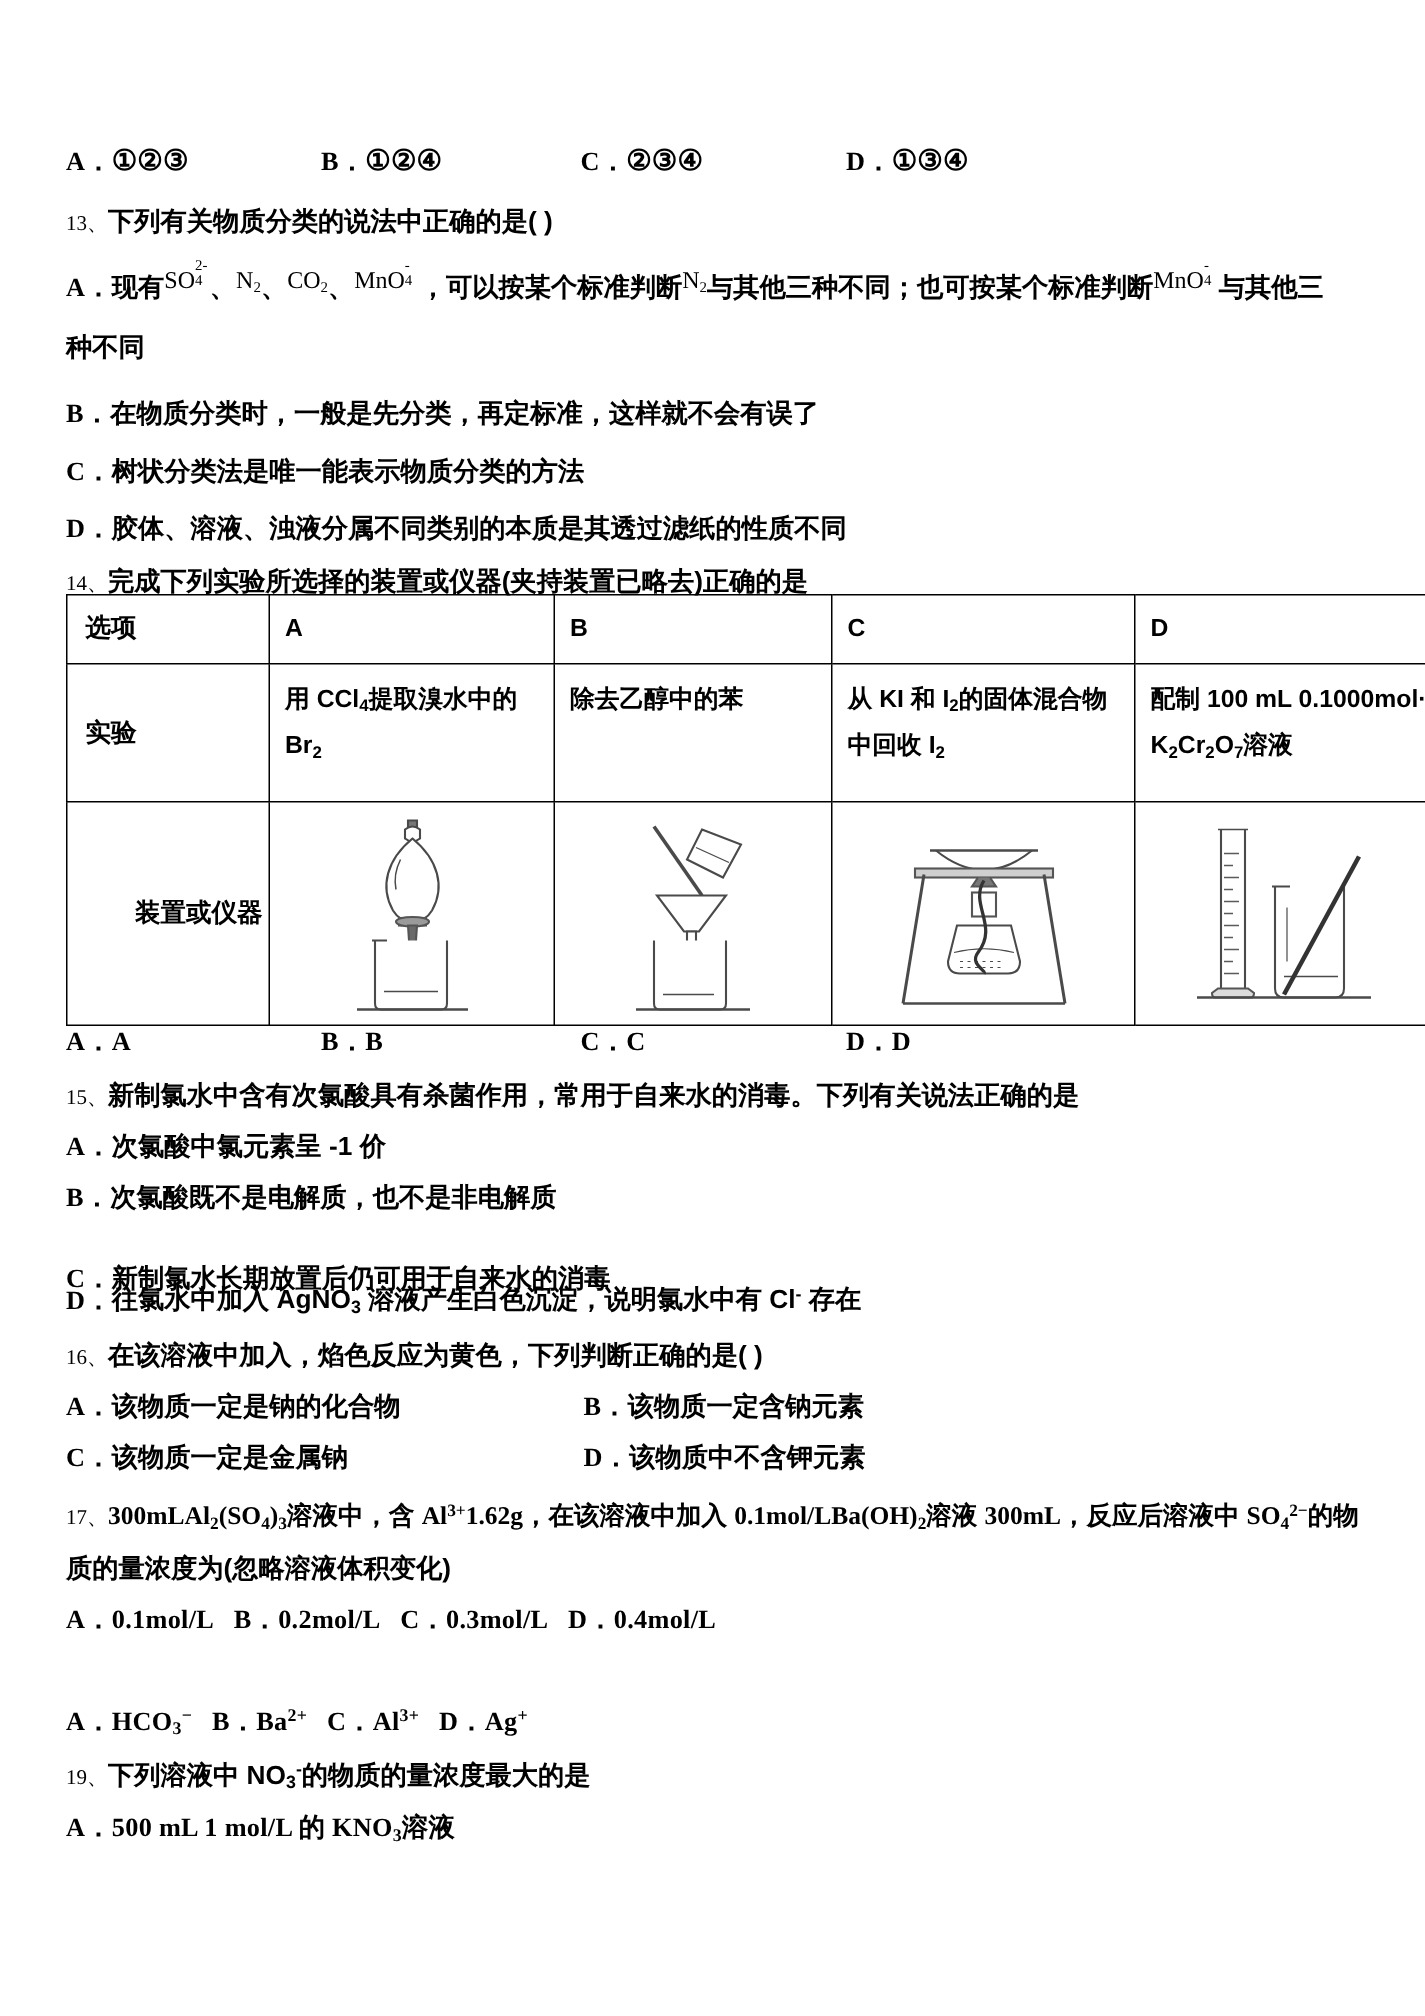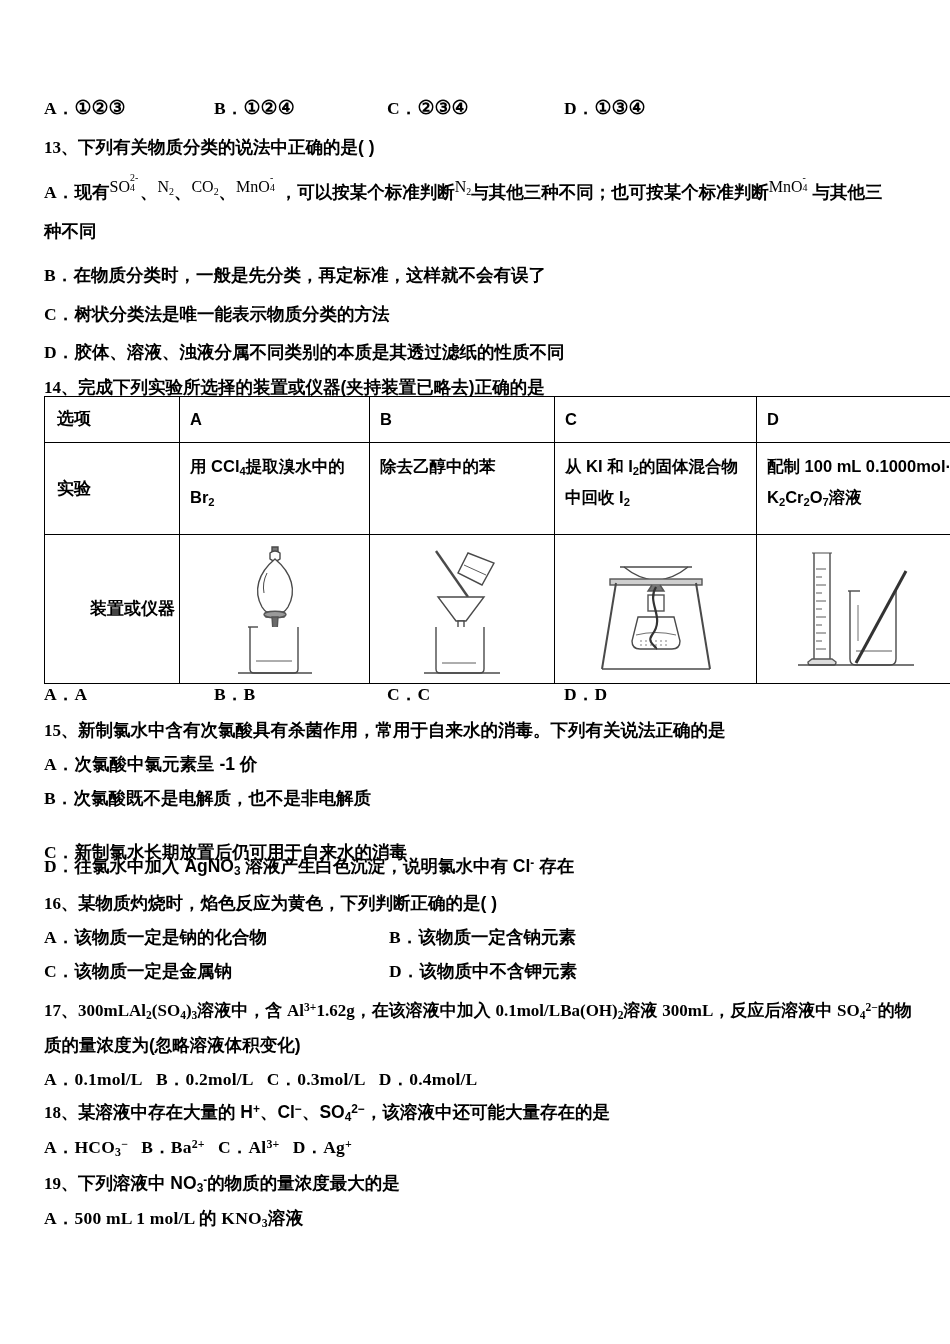--- a/index.html
+++ b/index.html
@@ -35,22 +35,22 @@
     font-family: "Liberation Sans", "DejaVu Sans", sans-serif;
     font-weight: bold;
   }
   .opt-label {
     font-family: "Liberation Serif", "DejaVu Serif", serif;
     font-weight: bold;
     letter-spacing: 0.2px;
   }
   .qnum {
     font-family: "Liberation Serif", "DejaVu Serif", serif;
-    font-weight: bold;
-    font-size: 17px;
+    font-weight: normal;
+    font-size: 14px;
   }
   .bold-serif {
     font-family: "Liberation Serif", "DejaVu Serif", serif;
     font-weight: bold;
   }
   sub { font-size: 0.68em; vertical-align: -0.28em; }
   sup { font-size: 0.68em; vertical-align: 0.45em; }
 
   
   .opt4 > span { position: absolute; top: 0; }
@@ -295,44 +295,41 @@
     <span class="opt-label">B．</span><span class="cn">次氯酸既不是电解质，也不是非电解质</span>
   </div>
   <div class="row" style="top:821px;margin-top:20px;">
     <span class="opt-label">C．</span><span class="cn">新制氯水长期放置后仍可用于自来水的消毒</span>
   </div>
   <div class="row" style="top:855px;">
     <span class="opt-label">D．</span><span class="cn">往氯水中加入 AgNO<sub>3</sub> 溶液产生白色沉淀，说明氯水中有 Cl<sup>-</sup> 存在</span>
   </div>
 
   <div class="row" style="top:892px;">
-    <span class="qnum">16、</span><span class="cn">某物质灼烧时，焰色反应为黄色，下列判断正确的是(      )</span>
+    <span class="qnum">16、</span><span class="cn">在该溶液中加入，焰色反应为黄色，下列判断正确的是(      )</span>
   </div>
   <div class="row opt2" style="top:926px; height:24px;">
     <span class="c0"><span class="opt-label">A．</span><span class="cn">该物质一定是钠的化合物</span></span>
     <span class="c1"><span class="opt-label">B．</span><span class="cn">该物质一定含钠元素</span></span>
   </div>
   <div class="row opt2" style="top:960px; height:24px;">
     <span class="c0"><span class="opt-label">C．</span><span class="cn">该物质一定是金属钠</span></span>
     <span class="c1"><span class="opt-label">D．</span><span class="cn">该物质中不含钾元素</span></span>
   </div>
 
   <div class="row" style="top:1000px; font-size:17px;">
     <span class="qnum">17、</span><span class="bold-serif">300mLAl<sub>2</sub>(SO<sub>4</sub>)<sub>3</sub></span><span class="cn">溶液中，含 </span><span class="bold-serif">Al<sup>3+</sup>1.62g</span><span class="cn">，在该溶液中加入 </span><span class="bold-serif">0.1mol/LBa(OH)<sub>2</sub></span><span class="cn">溶液 </span><span class="bold-serif">300mL</span><span class="cn">，反应后溶液中 </span><span class="bold-serif">SO<sub>4</sub><sup>2−</sup></span><span class="cn">的物</span>
   </div>
   <div class="row" style="top:1034px;">
     <span class="cn">质的量浓度为(忽略溶液体积变化)</span>
   </div>
   <div class="row" style="top:1068px;">
     <span class="opt-label">A．</span><span class="opt-label">0.1mol/L</span><span>&nbsp;&nbsp;&nbsp;</span><span class="opt-label">B．</span><span class="opt-label">0.2mol/L</span><span>&nbsp;&nbsp;&nbsp;</span><span class="opt-label">C．</span><span class="opt-label">0.3mol/L</span><span>&nbsp;&nbsp;&nbsp;</span><span class="opt-label">D．</span><span class="opt-label">0.4mol/L</span>
   </div>
 
-  <div class="row" style="top:1101px;">
-    <span class="qnum">18、</span><span class="cn">某溶液中存在大量的 H<sup>+</sup>、Cl<sup>−</sup>、SO<sub>4</sub><sup>2−</sup>，该溶液中还可能大量存在的是</span>
-  </div>
   <div class="row" style="top:1136px;">
     <span class="opt-label">A．</span><span class="opt-label">HCO<sub>3</sub><sup>−</sup></span><span>&nbsp;&nbsp;&nbsp;</span><span class="opt-label">B．</span><span class="opt-label">Ba<sup>2+</sup></span><span>&nbsp;&nbsp;&nbsp;</span><span class="opt-label">C．</span><span class="opt-label">Al<sup>3+</sup></span><span>&nbsp;&nbsp;&nbsp;</span><span class="opt-label">D．</span><span class="opt-label">Ag<sup>+</sup></span>
   </div>
 
   <div class="row" style="top:1172px;">
     <span class="qnum">19、</span><span class="cn">下列溶液中 NO<sub>3</sub><sup>-</sup>的物质的量浓度最大的是</span>
   </div>
   <div class="row opt2" style="top:1207px; height:26px;text-decoration:underline;">
     <span class="c0"><span class="opt-label">A．</span><span class="opt-label">500 mL 1 mol/L 的 KNO<sub>3</sub>溶液</span></span>
   </div>

